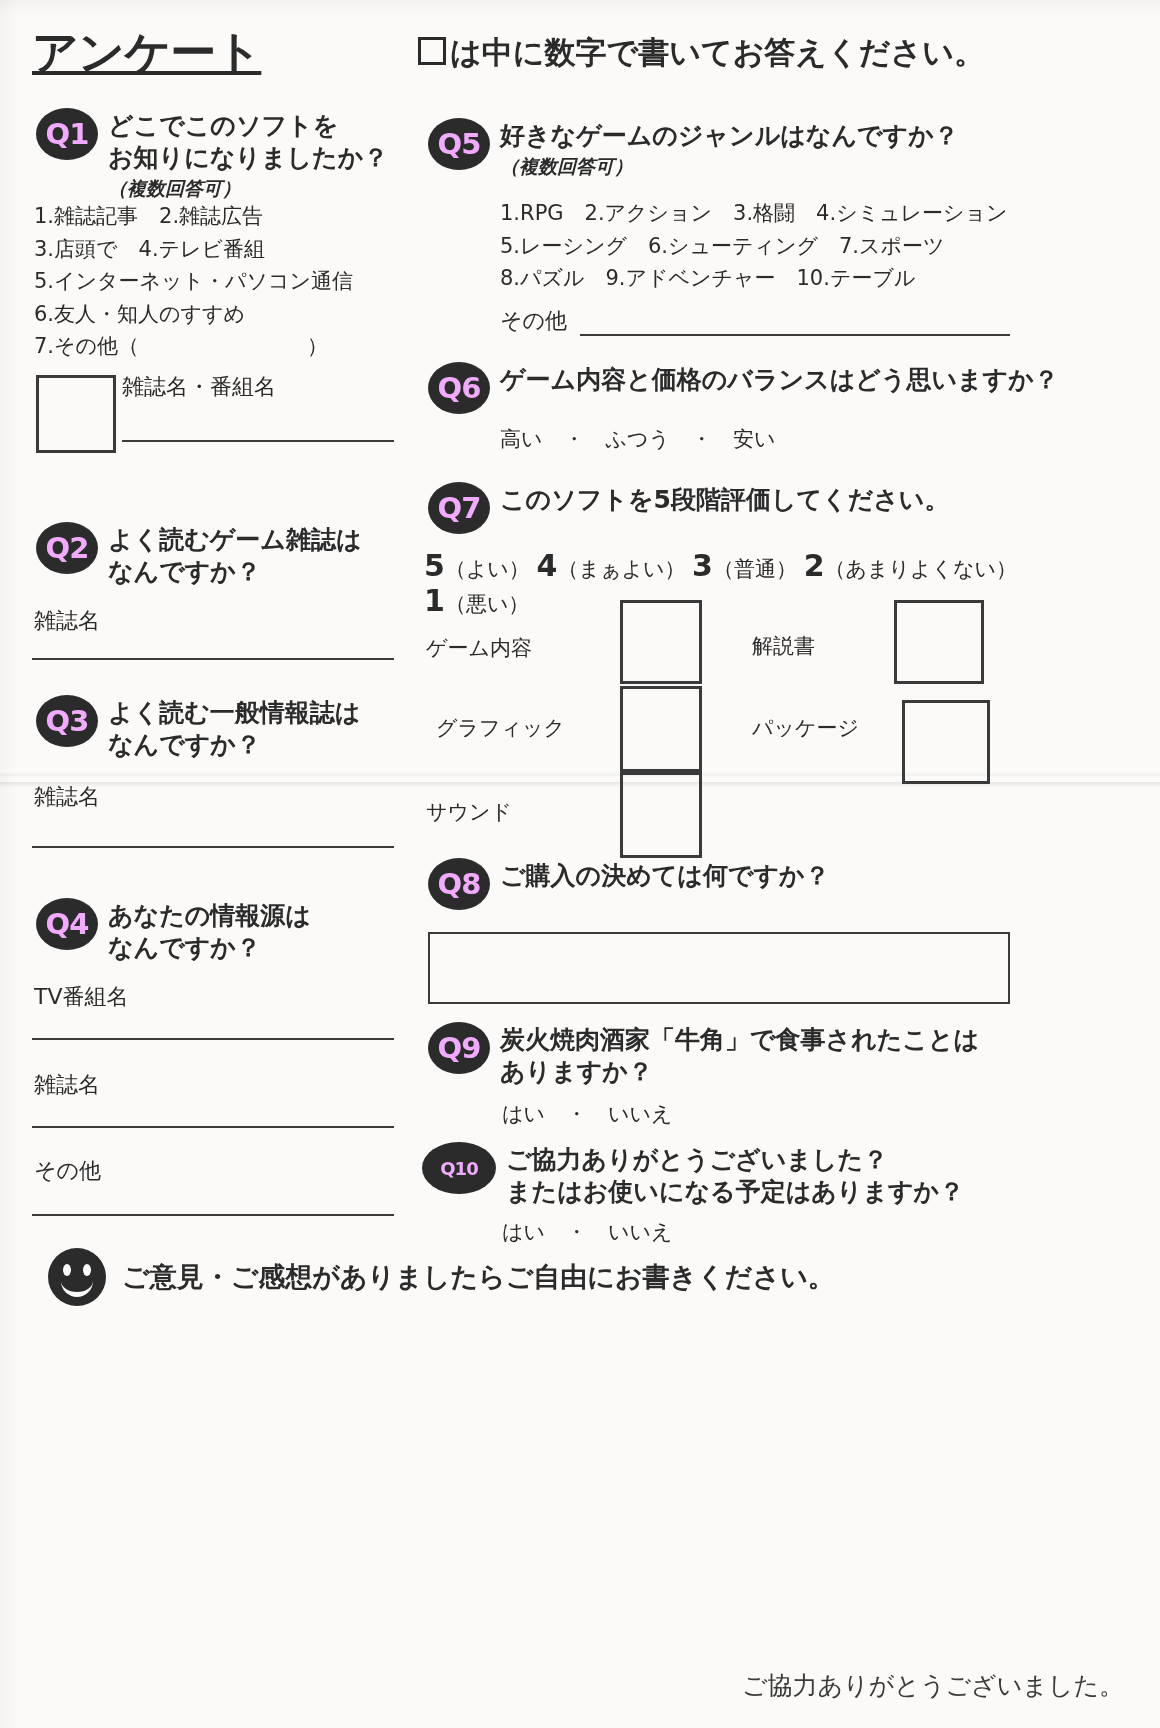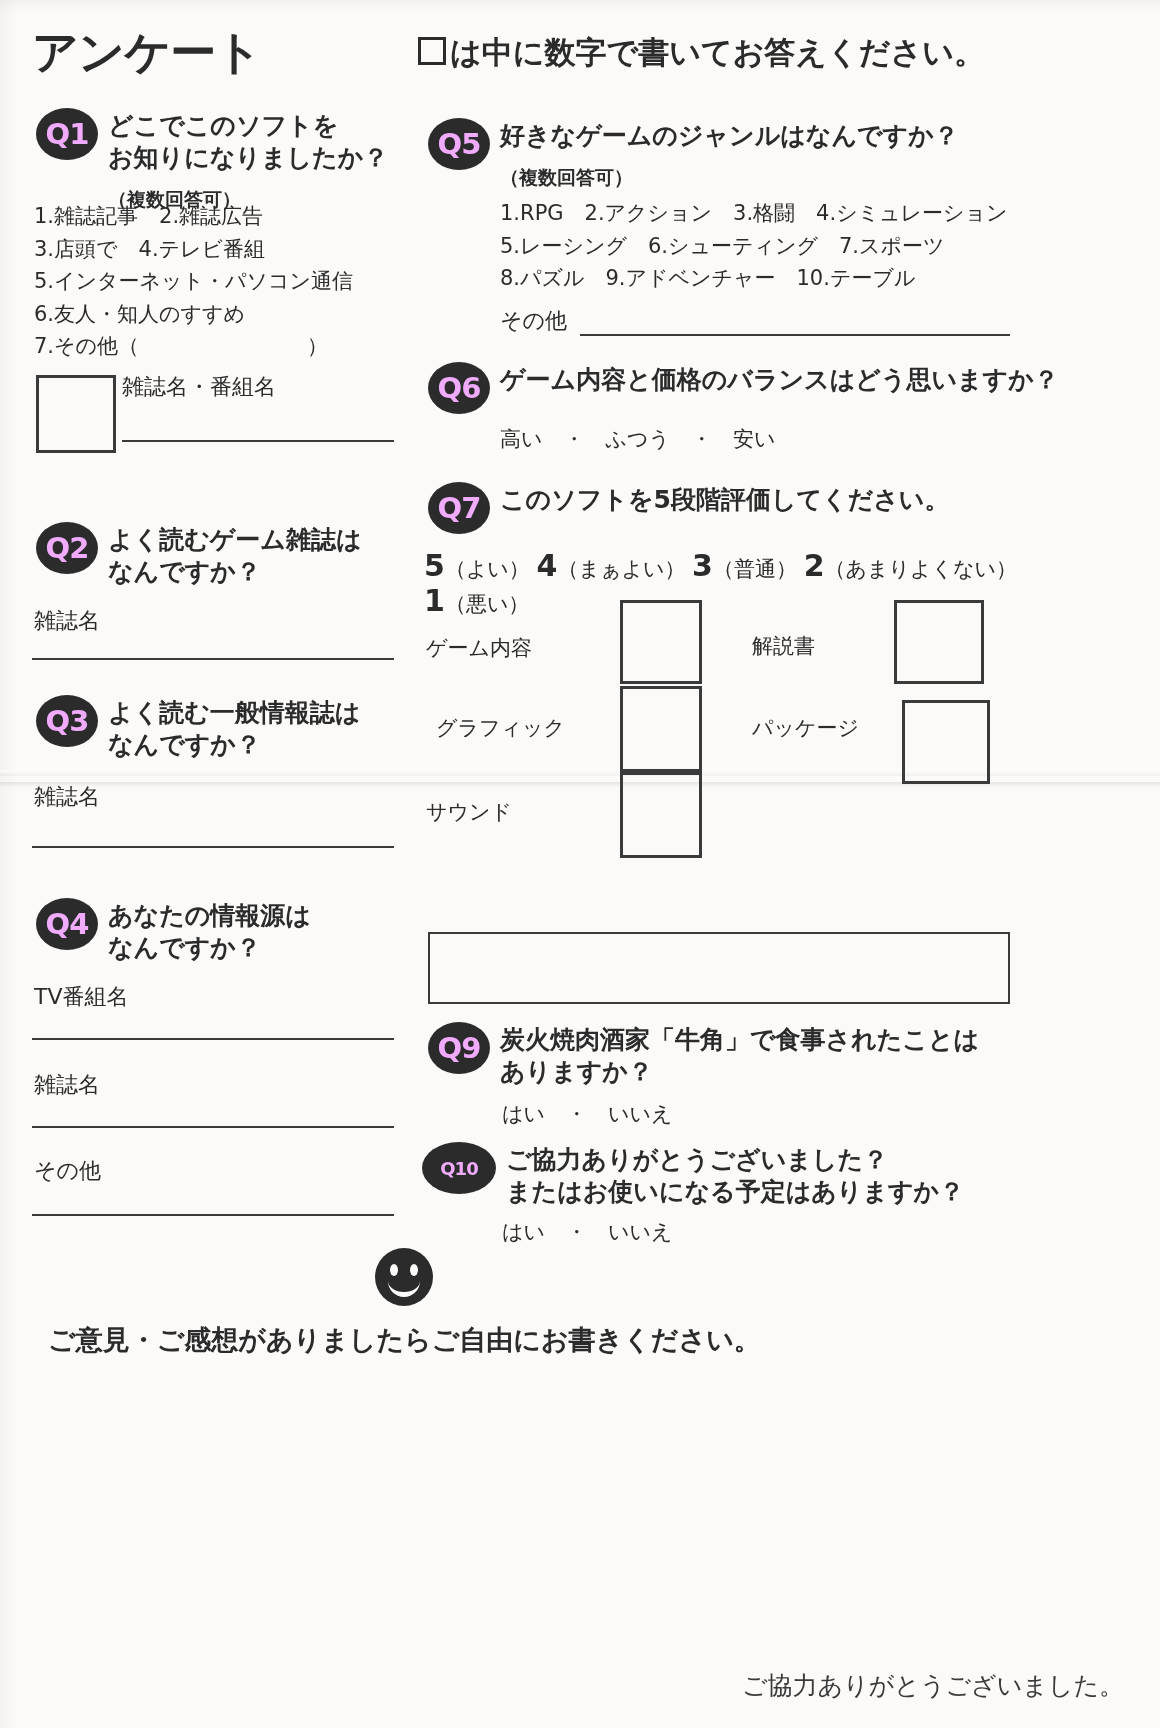--- a/index.html
+++ b/index.html
@@ -26,20 +26,21 @@
   .fold2 {
     position:absolute; left:0; right:0; top:770px; height:6px;
     background:linear-gradient(180deg, rgba(255,255,255,0.7), rgba(0,0,0,0.04));
   }
 
   
   .title {
     position:absolute; left:32px; top:22px;
     font-size:46px; font-weight:bold; letter-spacing:-1px;
     font-family:"DejaVu Sans", sans-serif;
+    text-decoration:underline;
   }
   .title-note {
     position:absolute; left:418px; top:32px;
     font-size:31px; font-weight:bold;
   }
   .title-note .sqr {
     display:inline-block; width:22px; height:22px;
     border:3px solid #2b2b2b; vertical-align:-2px; margin-right:4px;
   }
 
@@ -50,21 +51,21 @@
     font-weight:bold; font-size:29px;
     width:62px; height:52px; letter-spacing:-1px;
   }
   .qbadge.wide { width:74px; font-size:18px; }
 
   .qrow { position:absolute; display:flex; align-items:flex-start; gap:10px; }
   .qhead {
     font-size:25px; font-weight:bold; line-height:1.28;
     padding-top:2px;
   }
-  .sub { font-size:19px; margin-top:13px; }
+  .sub { font-size:19px; margin-top:2px;font-style:italic; }
   .opts { font-size:21px; line-height:1.55; }
   .small-label { font-size:22px; }
   .line { border-bottom:2px solid #3a3a3a; }
 
   .box {
     border:3px solid #3a3a3a; background:transparent;
   }
 
   .smile {
     width:58px; height:58px; border-radius:50%;
@@ -192,41 +193,45 @@
 
   <div class="opts" style="position:absolute; left:426px; top:796px;">サウンド</div>
   <div class="box" style="position:absolute; left:620px; top:772px; width:76px; height:80px;"></div>
 
   <div class="opts" style="position:absolute; left:752px; top:630px;">解説書</div>
   <div class="box" style="position:absolute; left:894px; top:600px; width:84px; height:78px;"></div>
 
   <div class="opts" style="position:absolute; left:752px; top:712px;">パッケージ</div>
   <div class="box" style="position:absolute; left:902px; top:700px; width:82px; height:78px;"></div>
 
+  <div class="qrow" style="left:428px; top:858px;">
+    <span class="qbadge">Q8</span>
+    <span class="qhead">ご購入の決めては何ですか？</span>
+  </div>
   <div class="box" style="position:absolute; left:428px; top:932px; width:578px; height:68px; border-width:2px;"></div>
 
   <div class="qrow" style="left:428px; top:1022px;">
     <span class="qbadge">Q9</span>
     <span class="qhead">
       <span>炭火焼肉酒家「牛角」で食事されたことは</span><br>
       <span>ありますか？</span>
     </span>
   </div>
   <div class="opts" style="position:absolute; left:502px; top:1098px;">はい　・　いいえ</div>
 
   <div class="qrow" style="left:422px; top:1142px;">
     <span class="qbadge wide">Q10</span>
     <span class="qhead">
       <span>ご協力ありがとうございました？</span><br>
       <span>またはお使いになる予定はありますか？</span>
     </span>
   </div>
   <div class="opts" style="position:absolute; left:502px; top:1216px;">はい　・　いいえ</div>
 
-  <div style="position:absolute; left:48px; top:1248px; display:flex; align-items:center; gap:16px;flex-direction:column;">
+  <div style="position:absolute; left:48px; top:1248px; display:flex; align-items:center; gap:16px;">
     <span class="smile">
         <span></span>
       </span>
     <span style="font-size:27px; font-weight:bold;">ご意見・ご感想がありましたらご自由にお書きください。</span>
   </div>
   <div style="position:absolute; left:40px; top:1330px; width:1070px; height:300px;"></div>
 
   <div class="footer">ご協力ありがとうございました。</div>
 </div>
 

